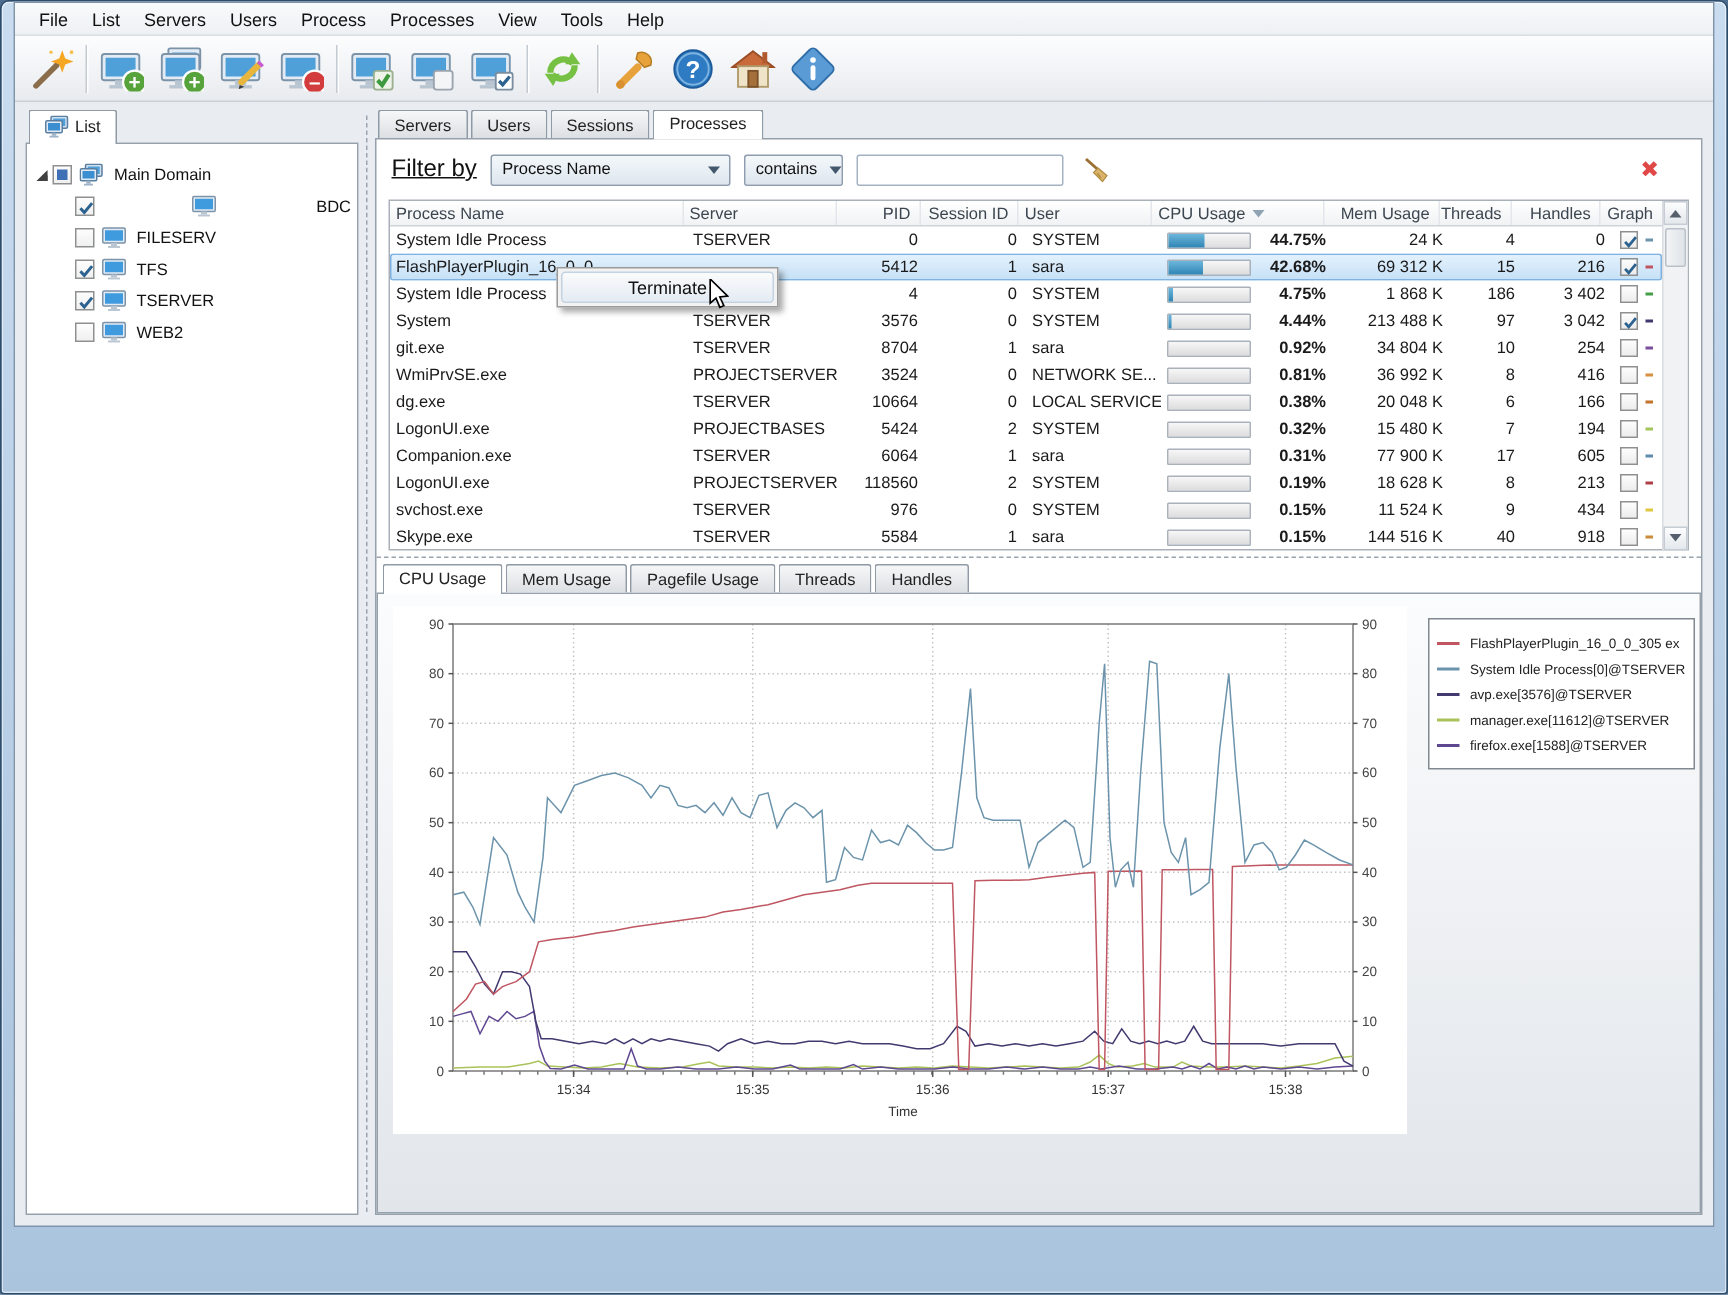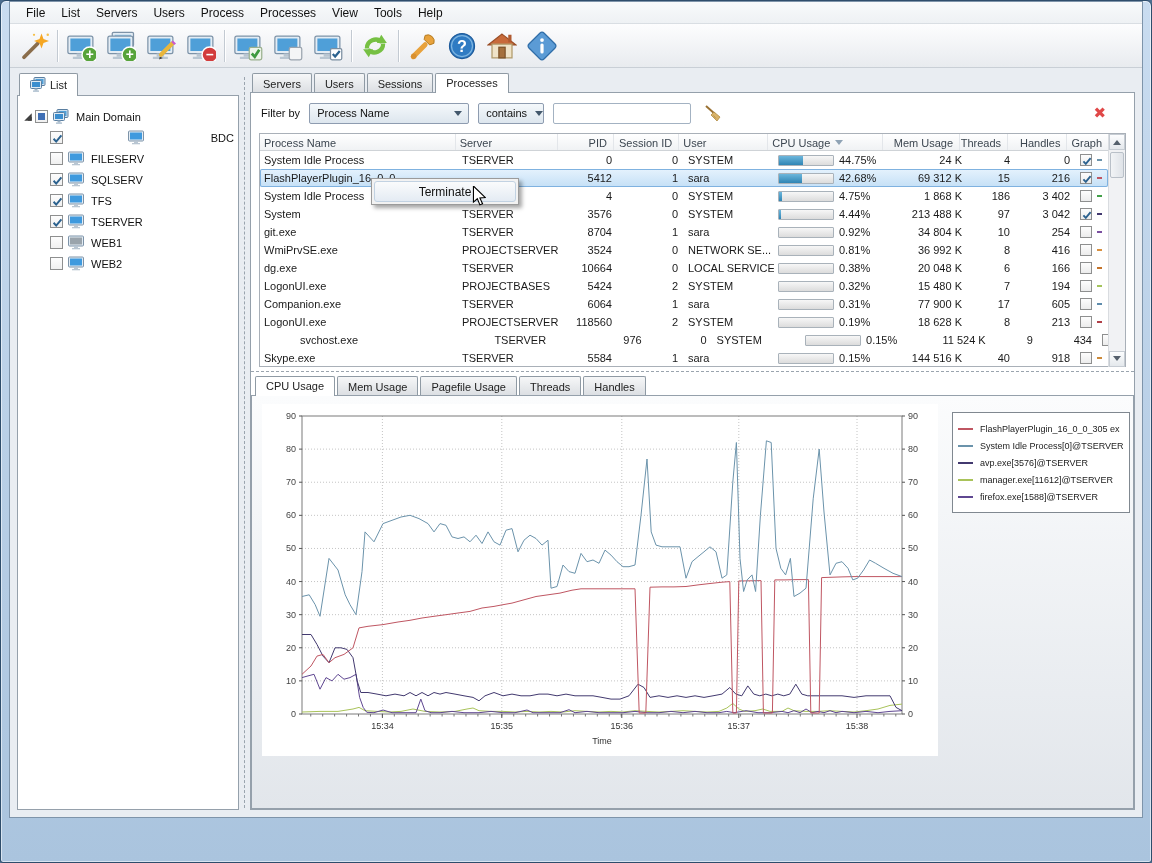--- a/index.html
+++ b/index.html
@@ -45,21 +45,21 @@
   .expander{width:0;height:0;border-left:6px solid transparent;border-top:6px solid transparent;border-bottom:6px solid #404040;border-right:6px solid #404040;transform:scale(.62);margin-right:-4px;}
   .cb{width:13px;height:13px;border:1px solid #8e8f8f;background:linear-gradient(#fdfdfd,#f0f0f0);position:relative;flex:none;}
   .cb.partial::after{content:"";position:absolute;inset:2px;background:#3f6fb5;}
   .cb.checked svg{position:absolute;left:0;top:0;}
   .treeico{width:16px;height:15px;flex:none;}
   
   .main{flex:1;display:flex;flex-direction:column;min-width:0;}
   .mpanel{display:flex;flex-direction:column;}
   
   .filterbar{height:40px;display:flex;align-items:center;gap:9px;padding:0 10px;}
-  .filterbar .flabel{font-size:11px;color:#111;}
+  .filterbar .flabel{font-size:16px;color:#111;text-decoration:underline;}
   .dd{height:21px;border:1px solid #8e9cb0;border-radius:2px;background:linear-gradient(#f4f8fb,#dde6ee);
       display:flex;align-items:center;font-size:11px;color:#111;padding:0 4px 0 7px;justify-content:space-between;}
   .dd .arr{width:0;height:0;border:4px solid transparent;border-top:5px solid #43586c;margin:4px 2px 0 8px;}
   .dd.field{width:160px;}
   .dd.op{width:66px;}
   .finput{width:138px;height:21px;border:1px solid #a3b2c2;border-radius:2px;background:#fff;font-size:11px;padding:0 4px;}
   .ibtn{width:26px;height:26px;display:flex;align-items:center;justify-content:center;}
   .spacer{flex:1;}
   .clear-x{color:#e04848;font-size:15px;font-weight:bold;margin-right:18px;text-shadow:0 1px 1px #fff;}
   
@@ -69,21 +69,21 @@
   .thead{display:flex;height:17px;background:linear-gradient(#ffffff,#f0f2f4);border-bottom:1px solid #cfd3d7;}
   .th{font-size:11px;color:#3c4650;padding:1px 6px 0 4px;border-right:1px solid #e3e6ea;display:flex;align-items:center;}
   .th.r,.td.r{justify-content:flex-end;text-align:right;}
   .sortarr{width:0;height:0;border:4px solid transparent;border-top:5px solid #8fa3b5;margin:4px 0 0 5px;}
   .trr{display:flex;height:18px;align-items:center;}
   .trr.sel{background:linear-gradient(#e5f2fd,#c5e0f6);box-shadow:inset 0 0 0 1px #7fb2e0;border-radius:2px;}
   .td{font-size:11px;color:#1a1a1a;padding:0 6px 0 4px;white-space:nowrap;overflow:hidden;display:flex;align-items:center;}
   .cpu{display:flex;align-items:center;gap:5px;}
   .cbar{width:56px;height:11px;border:1px solid #a9b2ba;background:linear-gradient(#f7f7f7,#dcdcdc);border-radius:1px;}
   .cbar i{display:block;height:100%;background:linear-gradient(#6cb6dc,#2f85b4);}
-  .pct{flex:1;text-align:left;}
+  .pct{flex:1;text-align:right;font-weight:bold;}
   .gline{width:20px;height:2px;display:inline-block;margin-left:5px;}
   .gcb{width:12px;height:12px;border:1px solid #8e8f8f;background:linear-gradient(#fdfdfd,#ececec);position:relative;flex:none;}
   
   .vscroll{width:17px;background:#f1f2f4;border-left:1px solid #d9dce0;display:flex;flex-direction:column;}
   .sbtn{height:16px;background:linear-gradient(#fcfdfe,#e4e8ec);border:1px solid #c6ccd3;display:flex;align-items:center;justify-content:center;}
   .sb-track{flex:1;position:relative;}
   .sb-thumb{position:absolute;top:2px;left:1px;right:1px;height:26px;background:linear-gradient(90deg,#f2f4f6,#dfe3e8);border:1px solid #b9c0c8;border-radius:2px;}
   .tri-up{width:0;height:0;border:4px solid transparent;border-bottom:5px solid #55606c;margin-top:-3px;}
   .tri-dn{width:0;height:0;border:4px solid transparent;border-top:5px solid #55606c;margin-bottom:-3px;}
   
@@ -305,59 +305,35 @@
                   <svg width="13" height="13" viewBox="0 0 13 13">
                     <path d="M2.6 6.8 L5.2 9.6 L10.4 3.4" stroke="#2c628f" stroke-width="2" fill="none"></path>
                   </svg>
                 </span>
     <svg class="treeico" viewBox="0 0 16 15">
     <rect x="0.5" y="1" width="15" height="10" rx="1" fill="#e3ecf4" stroke="#7d93a8"></rect>
     <rect x="2" y="2.5" width="12" height="7" fill="#3f9ade"></rect>
     <rect x="6" y="11" width="4" height="2" fill="#b9c6d2"></rect>
                   <rect x="4" y="13" width="8" height="1.3" fill="#b9c6d2"></rect>
                 </svg>
-    <span class="lbl">SQLSERV</span>
-              </div>
-              <div class="trow" style="padding-left: 28px;">
-                <span class="cb checked">
-                  <svg width="13" height="13" viewBox="0 0 13 13">
-                    <path d="M2.6 6.8 L5.2 9.6 L10.4 3.4" stroke="#2c628f" stroke-width="2" fill="none"></path>
-                  </svg>
-                </span>
-    <svg class="treeico" viewBox="0 0 16 15">
-    <rect x="0.5" y="1" width="15" height="10" rx="1" fill="#e3ecf4" stroke="#7d93a8"></rect>
-    <rect x="2" y="2.5" width="12" height="7" fill="#3f9ade"></rect>
-    <rect x="6" y="11" width="4" height="2" fill="#b9c6d2"></rect>
-                  <rect x="4" y="13" width="8" height="1.3" fill="#b9c6d2"></rect>
-                </svg>
     <span class="lbl">TFS</span>
               </div>
               <div class="trow" style="padding-left: 28px;">
                 <span class="cb checked">
                   <svg width="13" height="13" viewBox="0 0 13 13">
                     <path d="M2.6 6.8 L5.2 9.6 L10.4 3.4" stroke="#2c628f" stroke-width="2" fill="none"></path>
                   </svg>
                 </span>
     <svg class="treeico" viewBox="0 0 16 15">
     <rect x="0.5" y="1" width="15" height="10" rx="1" fill="#e3ecf4" stroke="#7d93a8"></rect>
     <rect x="2" y="2.5" width="12" height="7" fill="#3f9ade"></rect>
     <rect x="6" y="11" width="4" height="2" fill="#b9c6d2"></rect>
                   <rect x="4" y="13" width="8" height="1.3" fill="#b9c6d2"></rect>
                 </svg>
     <span class="lbl">TSERVER</span>
-              </div>
-              <div class="trow" style="padding-left: 28px;">
-                <span class="cb "></span>
-    <svg class="treeico" viewBox="0 0 16 15">
-    <rect x="0.5" y="1" width="15" height="10" rx="1" fill="#e3ecf4" stroke="#7d93a8"></rect>
-    <rect x="2" y="2.5" width="12" height="7" fill="#9aa4ac"></rect>
-    <rect x="6" y="11" width="4" height="2" fill="#b9c6d2"></rect>
-                  <rect x="4" y="13" width="8" height="1.3" fill="#b9c6d2"></rect>
-                </svg>
-    <span class="lbl">WEB1</span>
               </div>
               <div class="trow" style="padding-left: 28px; text-align: center;">
                 <span class="cb "></span>
     <svg class="treeico" viewBox="0 0 16 15">
     <rect x="0.5" y="1" width="15" height="10" rx="1" fill="#e3ecf4" stroke="#7d93a8"></rect>
     <rect x="2" y="2.5" width="12" height="7" fill="#3f9ade"></rect>
     <rect x="6" y="11" width="4" height="2" fill="#b9c6d2"></rect>
                   <rect x="4" y="13" width="8" height="1.3" fill="#b9c6d2"></rect>
                 </svg>
     <span class="lbl">WEB2</span>
@@ -616,21 +592,21 @@
                       </div>
                       <div class="td r" style="width: 78px;">18 628 K</div>
                       <div class="td r" style="width: 48px;">8</div>
                       <div class="td r" style="width: 60px;">213</div>
                       <div class="td" style="width: 58px; flex: 1 1 0%;">
                         <span class="gcb"></span>
                         <span class="gline" style="background:#b04048"></span>
                       </div>
                     </div>
                     <div class="trr">
-                      <div class="td " style="width: 198px; margin-left: 36px;">svchost.exe</div>
+                      <div class="td " style="width: 198px;">svchost.exe</div>
                       <div class="td " style="width: 104px;">TSERVER</div>
                       <div class="td r" style="width: 56px;">976</div>
                       <div class="td r" style="width: 66px;">0</div>
                       <div class="td " style="width: 90px;">SYSTEM</div>
                       <div class="td cpu" style="width: 116px;">
                         <span class="cbar">
                           <i style="width:0.15%"></i>
                         </span>
                         <span class="pct">0.15%</span>
                       </div>

